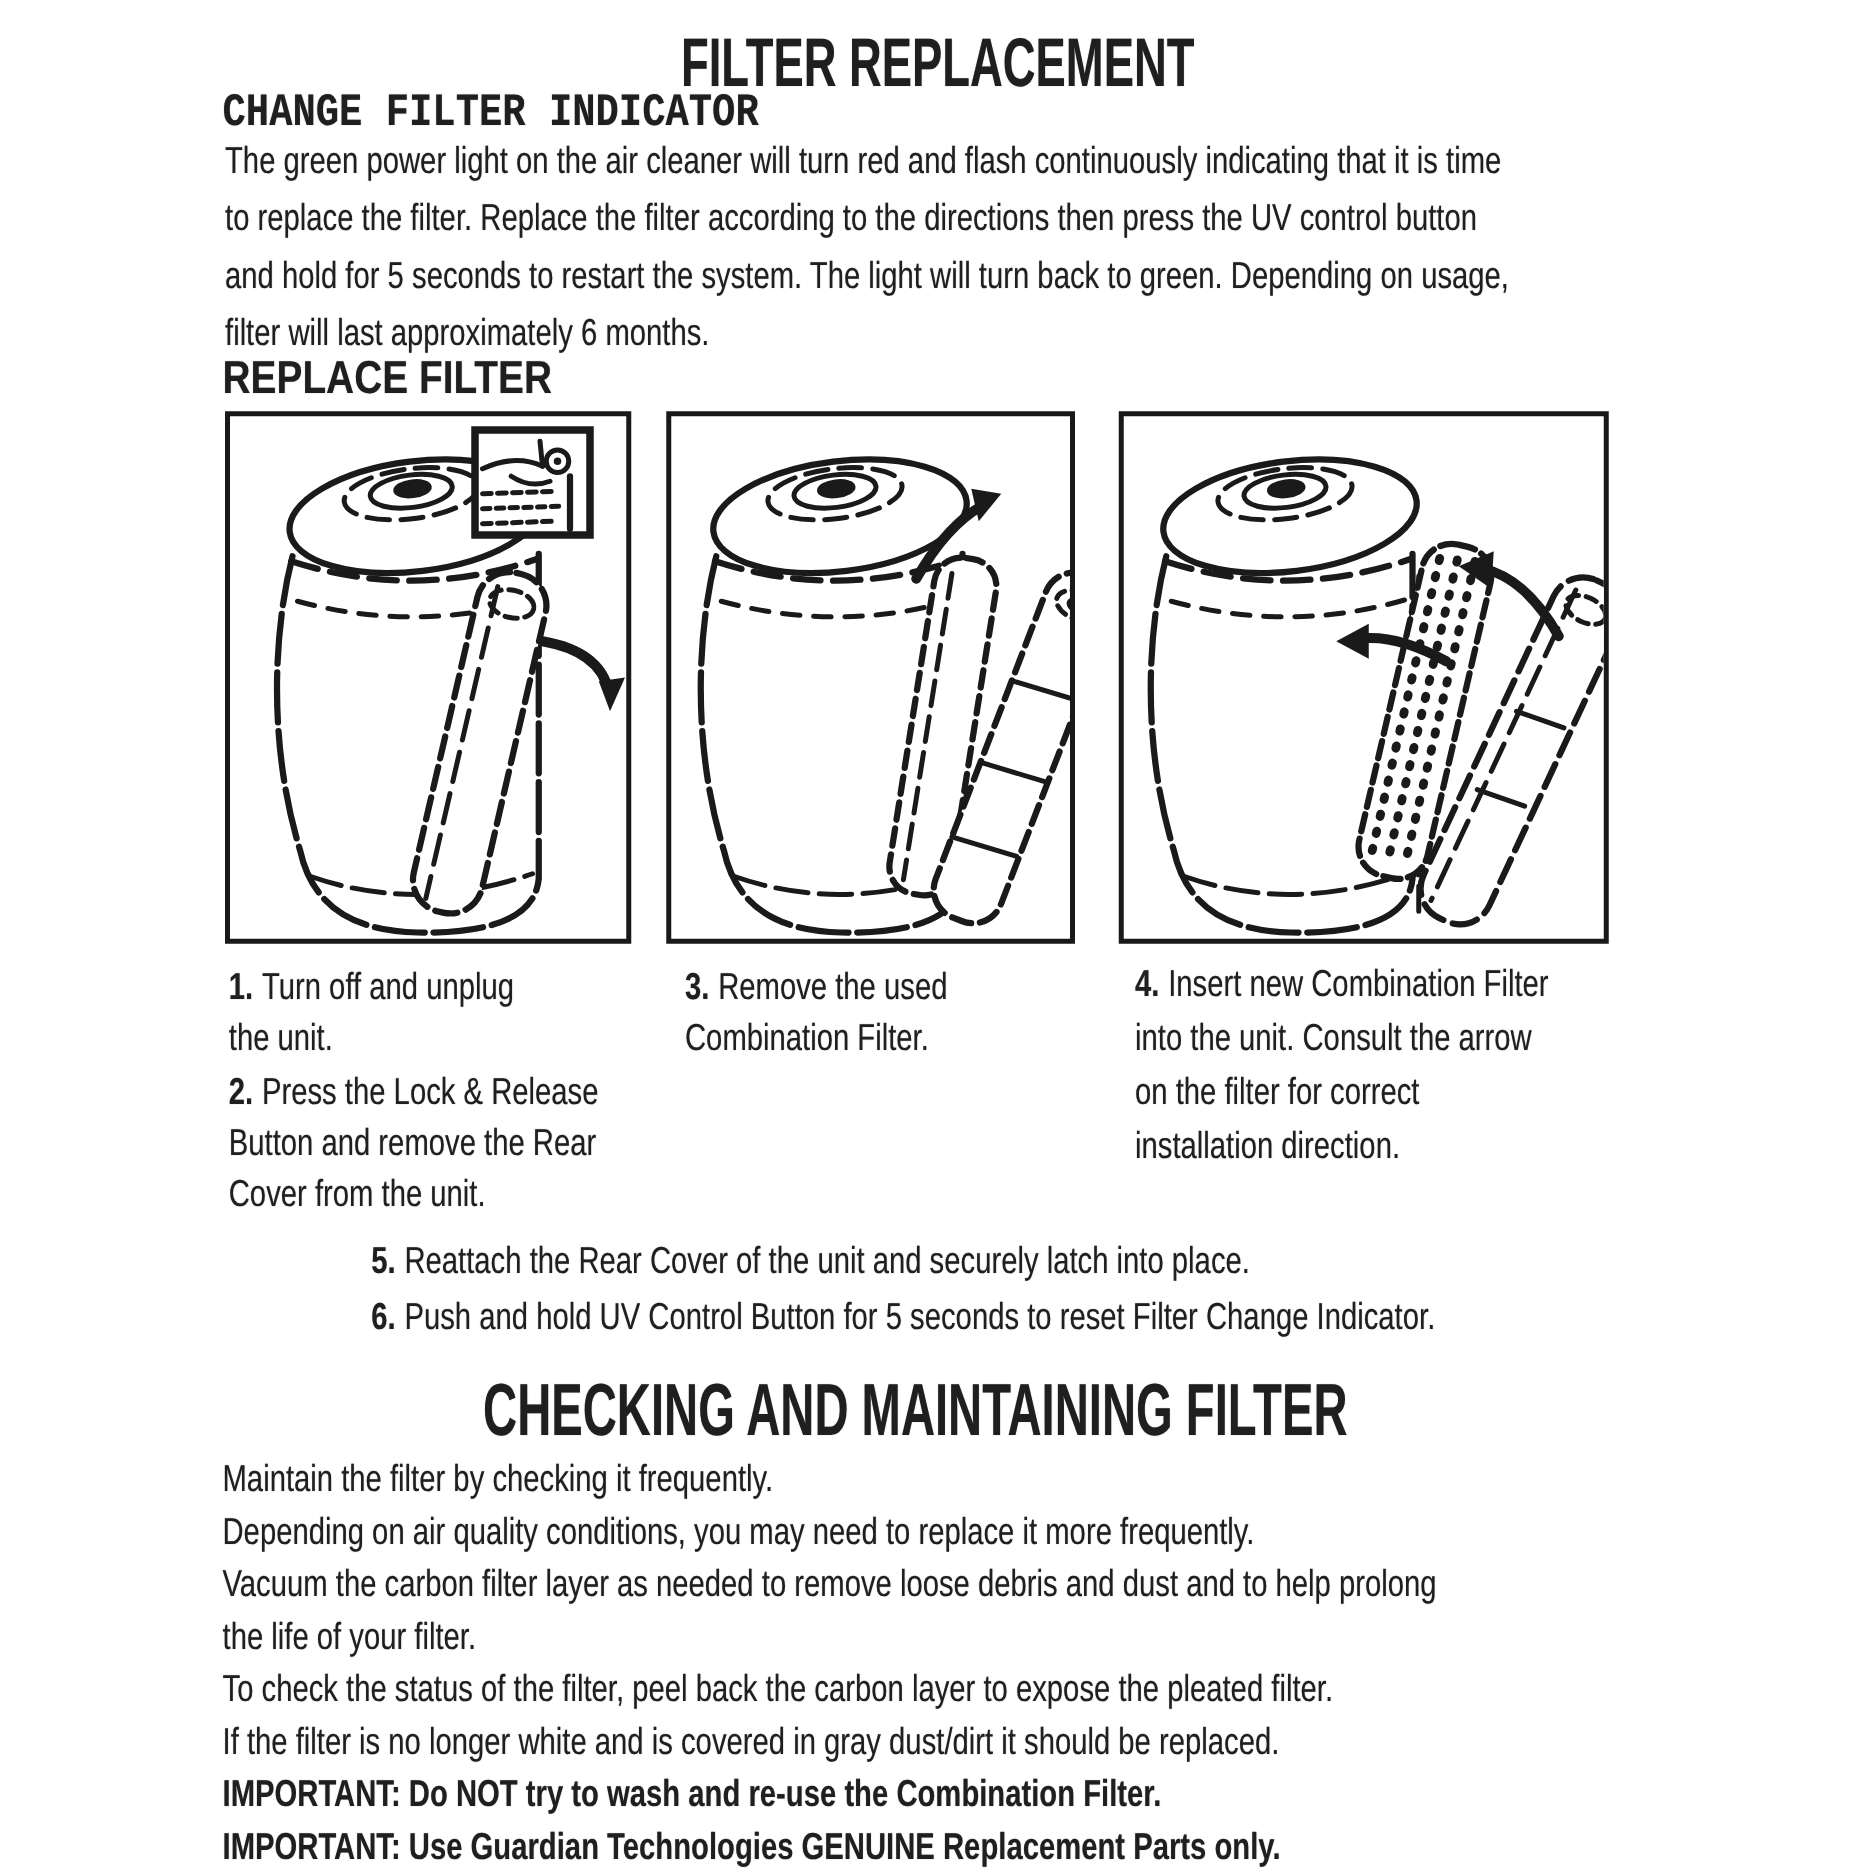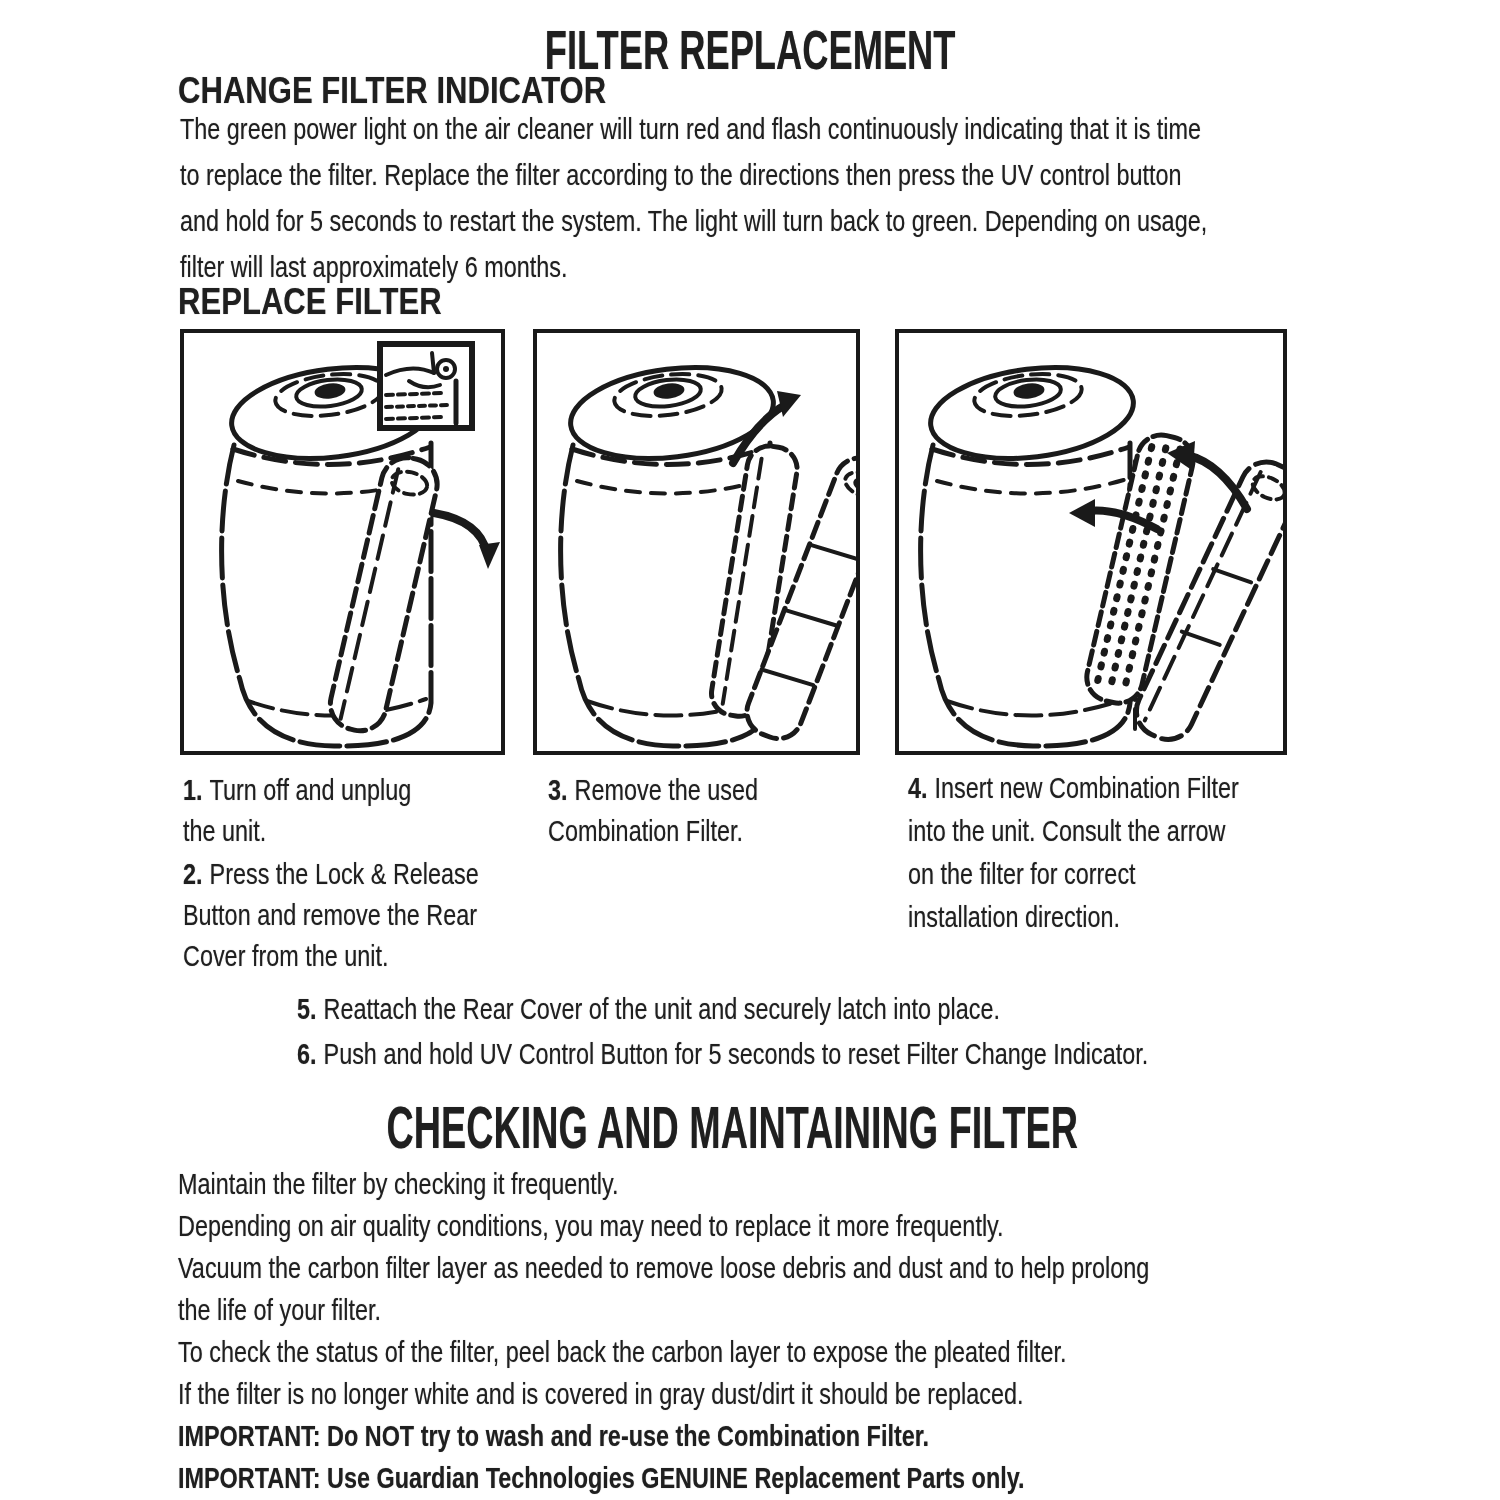--- a/index.html
+++ b/index.html
@@ -47,21 +47,21 @@
   }
   .panel svg{display:block;width:100%;height:100%;}
 </style>
 </head>
 <body>
 
 <div class="abs title-wrap ink" style="top:18px;">
   <span class="title-big">FILTER REPLACEMENT</span>
 </div>
 
-<div class="abs ink" style="left:178px;top:70px;">
+<div class="abs ink" style="left:178px;top:70px;font-family:Liberation Mono, monospace;">
   <span class="subhead">CHANGE FILTER INDICATOR</span>
 </div>
 <div class="abs ink body-lines cx" style="left:180px;top:106px;">
   <div>The green power light on the air cleaner will turn red and flash continuously indicating that it is time</div>
   <div>to replace the filter. Replace the filter according to the directions then press the UV control button</div>
   <div>and hold for 5 seconds to restart the system. The light will turn back to green. Depending on usage,</div>
   <div>filter will last approximately 6 months.</div>
 </div>
 
 <div class="abs ink" style="left:178px;top:281px;">

